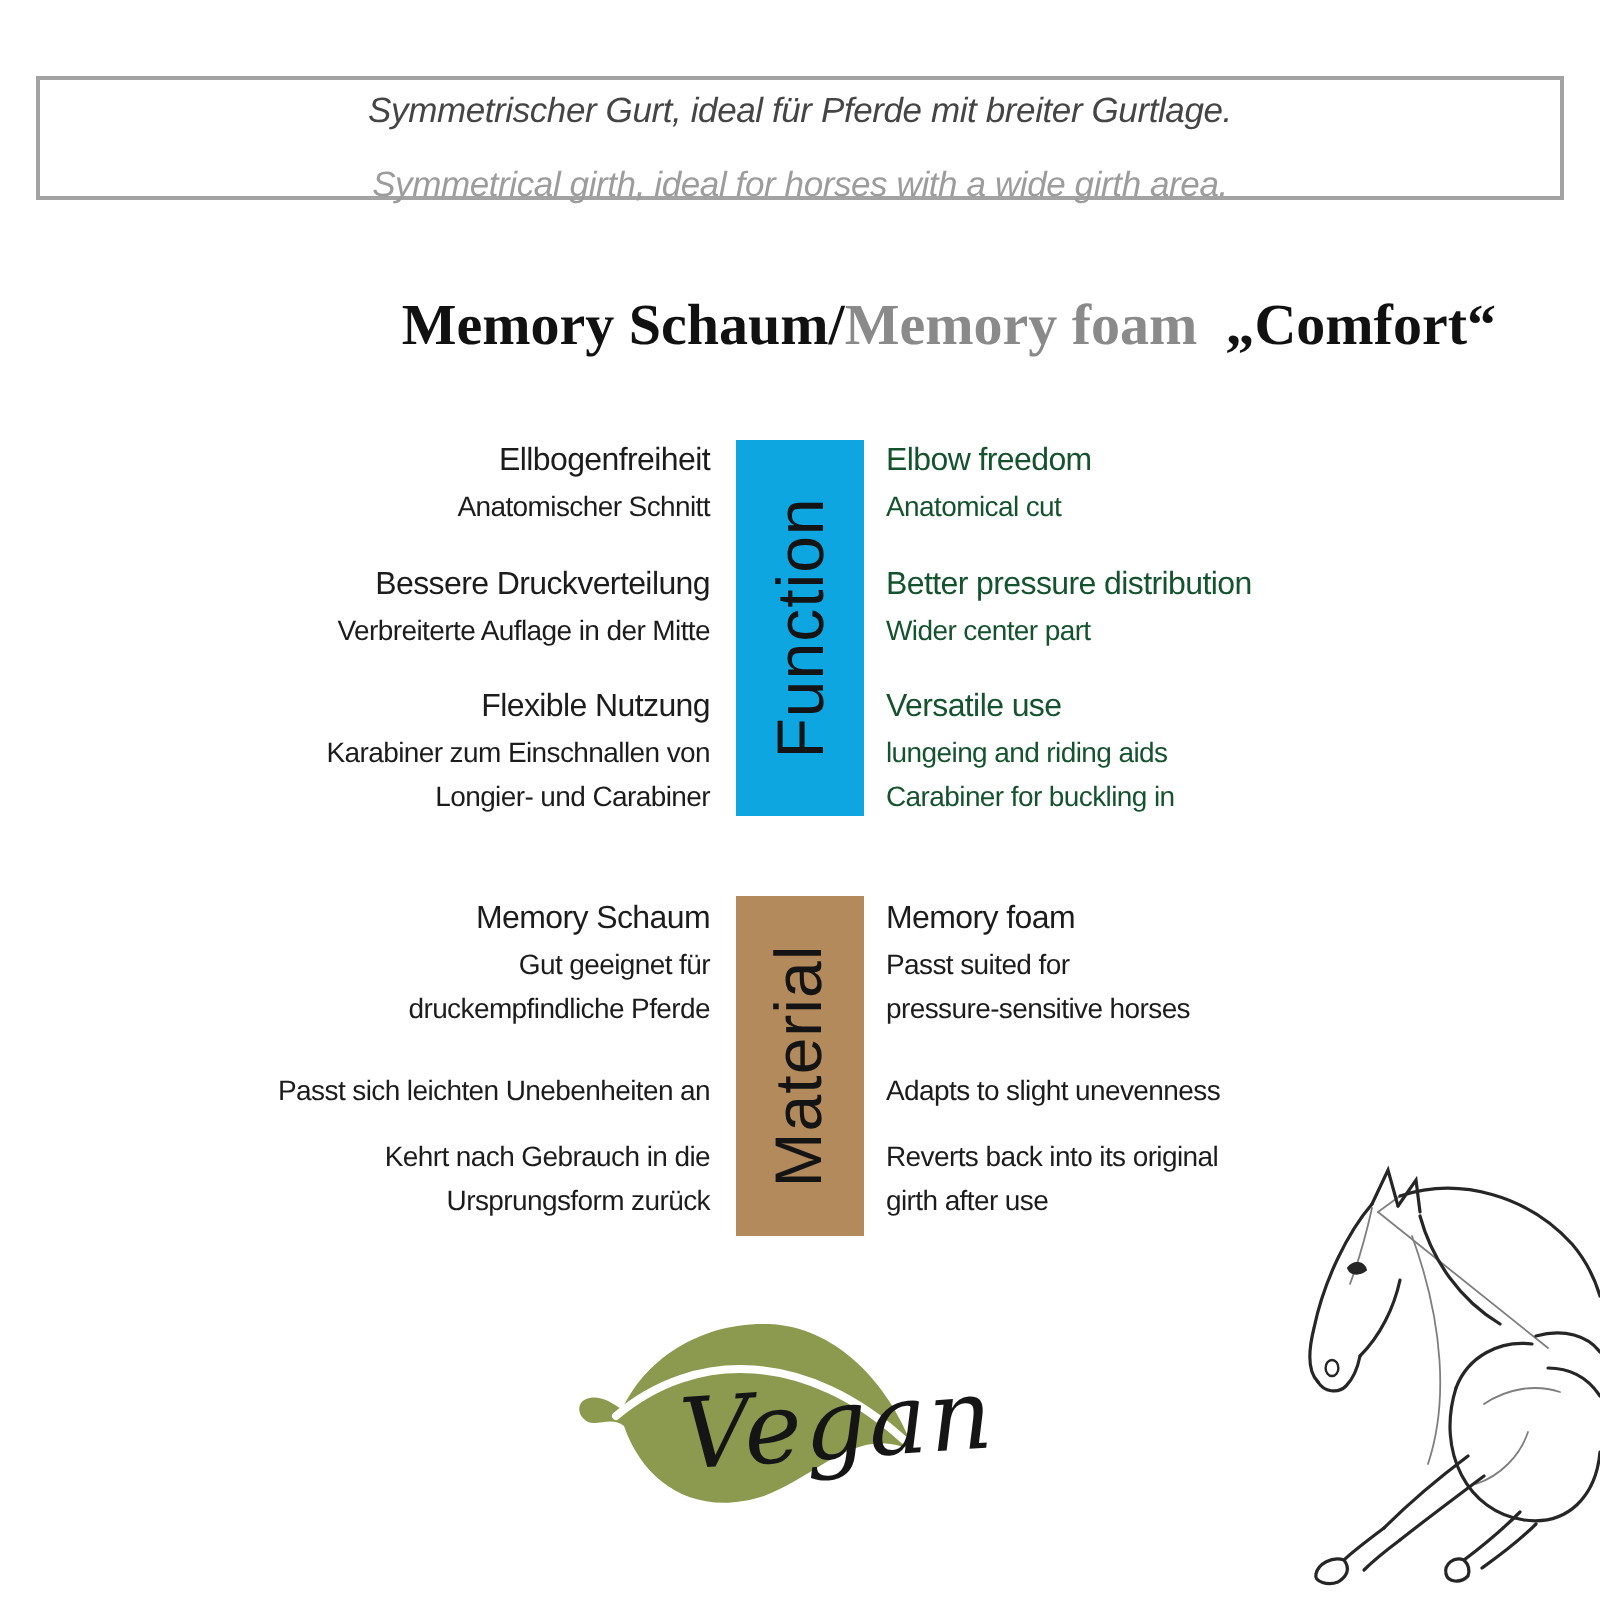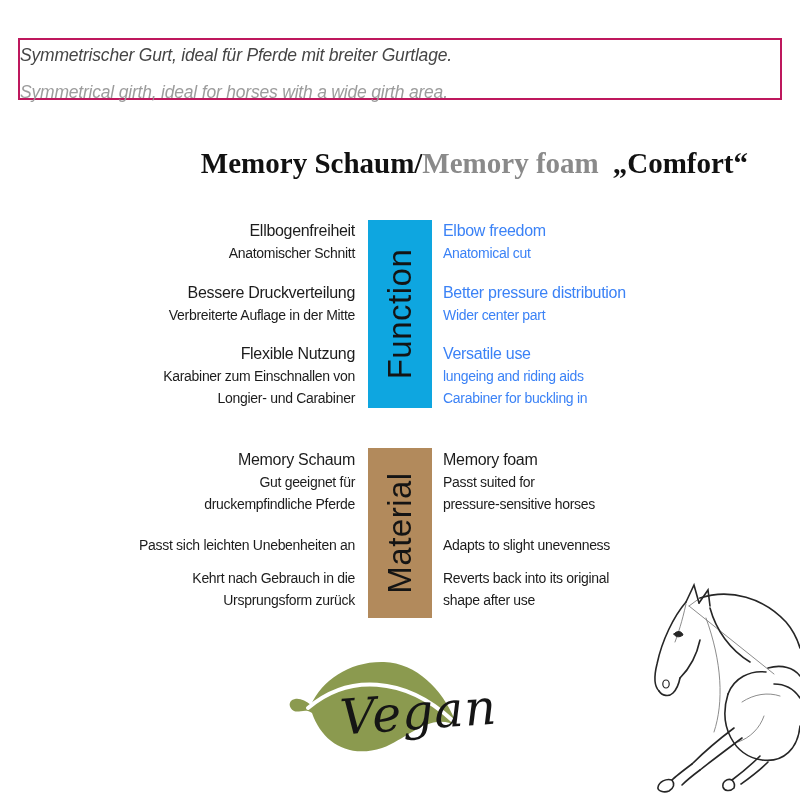--- a/index.html
+++ b/index.html
@@ -1,36 +1,36 @@
 <!DOCTYPE html>
 <html><head>
 <meta charset="utf-8">
 <style>
   html,body{margin:0;padding:0;background:#fff;}
   #stage{position:relative;width:800px;height:800px;background:#ffffff;overflow:hidden;
          font-family:"Liberation Sans",sans-serif;}
   
   .banner{position:absolute;left:18px;top:38px;width:760px;height:54px;
-          border:2px solid #be185d;padding-top:4px;box-sizing:content-box;}
+          border:2px solid #a3a3a3;text-align:center;padding-top:4px;box-sizing:content-box;}
   .banner .de{display:block;font-style:italic;font-size:17.5px;line-height:23px;color:#454545;letter-spacing:-0.2px;}
   .banner .en{display:block;font-style:italic;font-size:17.5px;line-height:23px;color:#9c9c9c;letter-spacing:-0.2px;margin-top:14px;}
   
   .title{position:absolute;left:0;top:147px;width:748px;text-align:right;
          font-family:"Liberation Serif",serif;font-weight:bold;font-size:29px;color:#111;}
   .title .t-en{color:#8a8a8a;}
   .title .t-var{margin-left:14px;}
   
   .vbar{position:absolute;left:368px;width:64px;display:flex;align-items:center;justify-content:center;}
   .vbar.function{top:220px;height:188px;background:#0ea6e0;}
   .vbar.material{top:448px;height:170px;background:#b28a5c;}
   .vbar span{transform:rotate(-90deg);white-space:nowrap;font-size:33px;color:#141414;letter-spacing:0.5px;}
   
   .de-col{position:absolute;left:18px;width:337px;text-align:right;color:#1c1c1c;}
   .en-col{position:absolute;left:443px;width:345px;text-align:left;}
-  .en-col.gray{color:#3b82f6;}
+  .en-col.gray{color:#14532d;}
   .en-col.dark{color:#1c1c1c;}
   .row-title{display:block;font-weight:normal;font-size:16px;line-height:22px;letter-spacing:-0.3px;}
   .row-line{display:block;font-size:14px;line-height:22px;letter-spacing:-0.3px;}
   .r1{top:220px;} .r2{top:282px;} .r3{top:343px;}
   .m1{top:449px;} .m2{top:534px;} .m3{top:567px;}
   
   .leaf-svg{position:absolute;left:286px;top:656px;}
   .vegan-label{position:absolute;left:340px;top:684px;font-family:"DejaVu Serif",serif;
                font-style:italic;font-size:49px;color:#151515;transform:rotate(-4deg);letter-spacing:1px;}
   
@@ -104,21 +104,21 @@
   <div class="en-col dark m2">
     <span class="row-line">Adapts to slight unevenness</span>
   </div>
 
   <div class="de-col m3">
     <span class="row-line">Kehrt nach Gebrauch in die</span>
     <span class="row-line">Ursprungsform zurück</span>
   </div>
   <div class="en-col dark m3">
     <span class="row-line">Reverts back into its original</span>
-    <span class="row-line">shape after use</span>
+    <span class="row-line">girth after use</span>
   </div>
 
   <svg class="leaf-svg" width="175" height="102" viewBox="0 0 175 102" aria-hidden="true">
     <path fill="#8b9a4f" d="M8 55 C 2 52 2 44 9 43 C 14 42 20 45 25 49
       C 36 24 64 5 98 6 C 131 7 156 34 168 62
       C 170 66 169 69 164 67
       C 140 60 122 82 96 92 C 62 103 36 86 26 57
       C 20 52 13 57 8 55 Z"></path>
     <path fill="none" stroke="#ffffff" stroke-width="4" stroke-linecap="round" d="M 22 52 C 62 18 118 20 166 64"></path>
   </svg>

